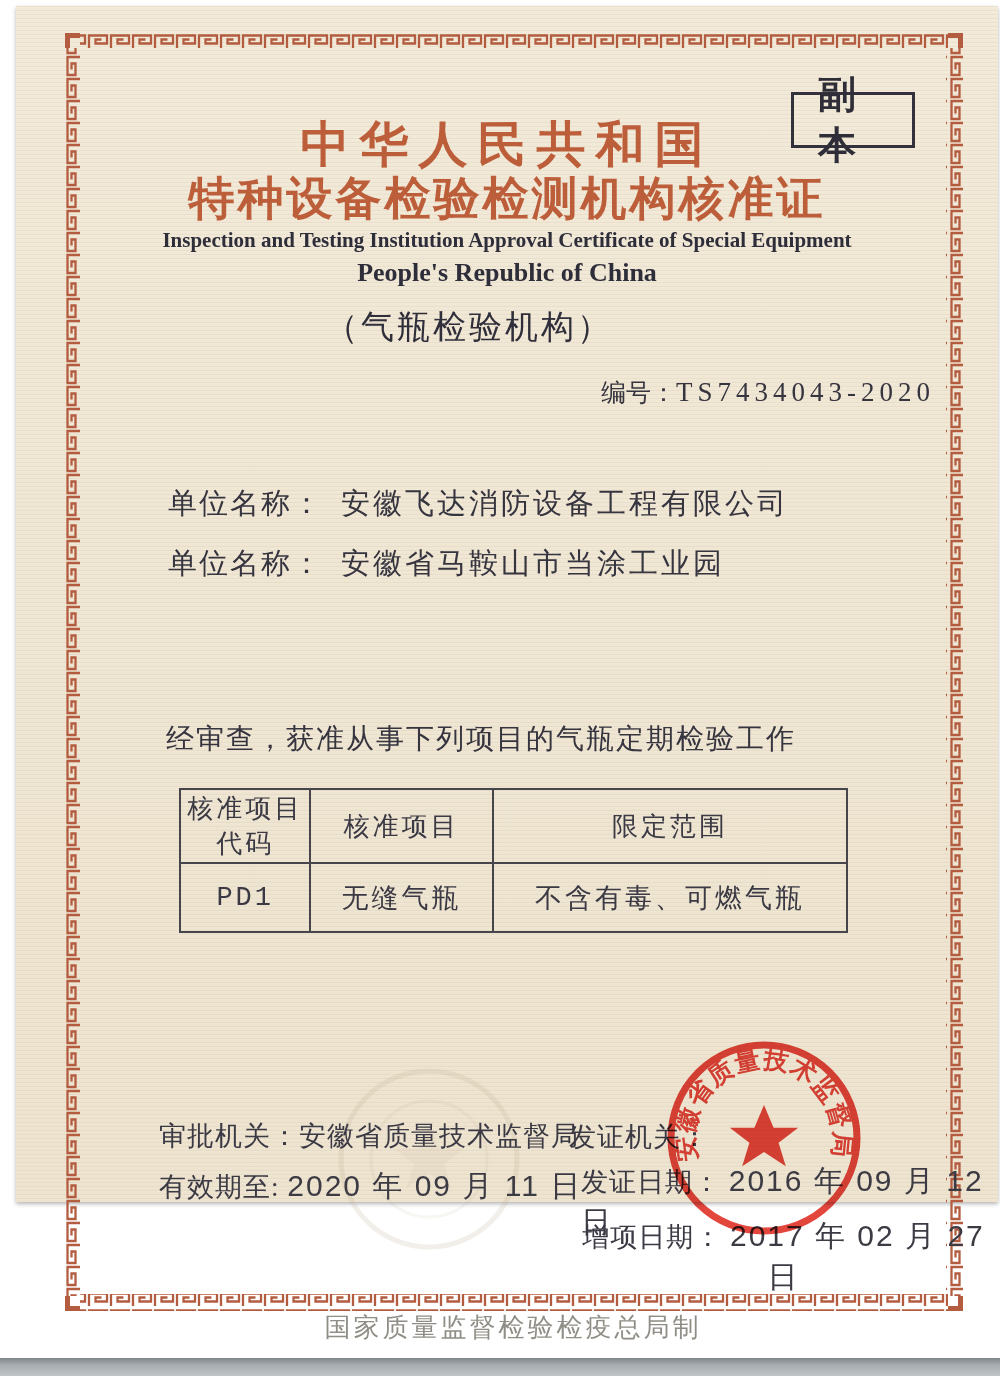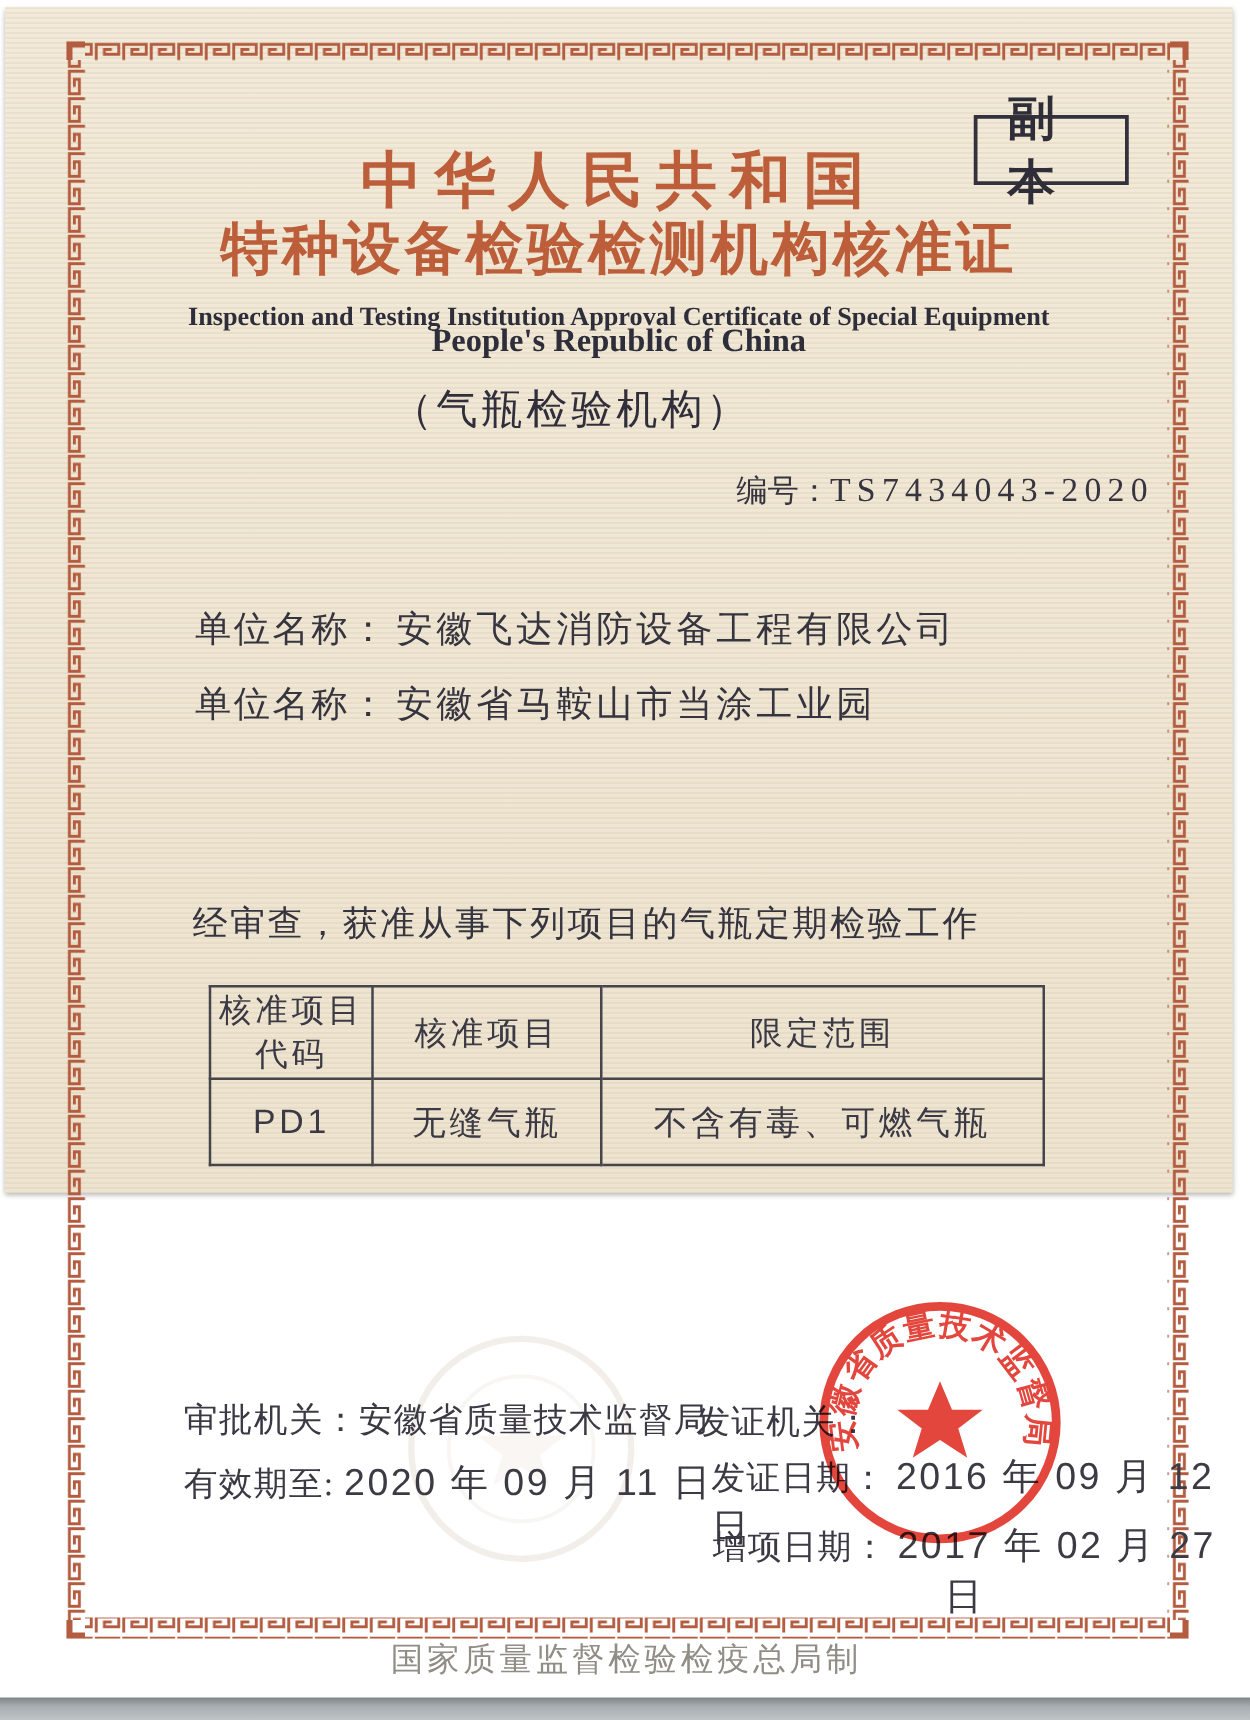--- a/index.html
+++ b/index.html
@@ -1,56 +1,56 @@
 <!DOCTYPE html>
 <html><head>
 <meta charset="utf-8">
 <style>
   html,body{margin:0;padding:0;background:#ffffff;}
   #stage{position:relative;width:1000px;height:1376px;background:#ffffff;overflow:hidden;
          font-family:"Liberation Serif", serif;color:#35343f;}
   
-  #paper{position:absolute;left:4px;top:6px;width:982px;height:948px;
+  #paper{position:absolute;left:16px;top:6px;width:982px;height:1196px;
          background:#f0e7d5;
          background-image:
            repeating-linear-gradient(180deg, rgba(214,199,173,.28) 0 1px, rgba(255,255,255,.06) 1px 2px, rgba(240,231,213,0) 2px 4px),
            linear-gradient(180deg,#f2ead9 0%,#efe6d3 45%,#ede3cf 100%);
          box-shadow:0 2px 4px rgba(90,90,90,.45);}
   #scan-strip{position:absolute;left:0;bottom:0;width:1000px;height:18px;
          background:linear-gradient(180deg,#7f878a 0%,#a7adb0 40%,#bfc5c7 100%);}
   .abs{position:absolute;}
   .ctr{left:0;width:982px;text-align:center;}
   
   .title-cn{color:#bd5e3a;font-weight:bold;}
   #title-cn-1{top:106px;font-size:49px;letter-spacing:10px;}
   #title-cn-2{top:162px;font-size:46px;letter-spacing:3px;}
   .title-en{font-weight:bold;color:#2e2d3a;}
-  #title-en-1{top:222px;font-size:21px;margin-top:13px;}
+  #title-en-1{top:222px;font-size:21px;}
   #title-en-2{top:252px;font-size:26px;}
   #subtitle{top:299px;font-size:33px;letter-spacing:3px;transform:translateX(-38px);color:#2f2e3a;}
   #serial{top:370px;left:585px;font-size:25px;}
   #serial .num{font-size:27px;letter-spacing:5px;}
   
   #badge{left:775px;top:86px;width:124px;height:56px;border:3px solid #32313c;
          display:flex;align-items:center;justify-content:center;
          font-size:38px;font-weight:bold;color:#2f2e38;letter-spacing:28px;padding-left:24px;box-sizing:border-box;}
   
   .org-line{left:152px;font-size:29px;letter-spacing:2px;}
   #org-name{top:478px;}
   #org-addr{top:538px;}
-  .org-line .val{letter-spacing:3px;margin-left:6px;}
+  .org-line .val{letter-spacing:3px;margin-left:18px;}
   
   #statement{top:714px;font-size:28px;letter-spacing:2px;transform:translateX(-26px);}
   
   #approval-table{left:163px;top:782px;width:669px;border-collapse:collapse;}
   #approval-table td{border:2px solid #46454c;text-align:center;vertical-align:middle;
                      font-size:26px;letter-spacing:3px;color:#3a3944;}
   #approval-table tr.hd td{height:66px;}
   #approval-table tr.bd td{height:65px;font-size:27px;}
-  td.code{font-family:Liberation Sans, sans-serif;letter-spacing:2px;margin-top:23px;}
+  td.code{font-family:Liberation Mono, monospace;letter-spacing:2px;margin-top:23px;}
   
   .f-line{font-size:27px;letter-spacing:1px;color:#3a3944;}
   #approval-line{left:143px;top:1112px;}
   #valid-line{left:143px;top:1160px;}
   #issuer-line{left:553px;top:1113px;}
   #issue-date-line{left:565px;top:1155px;}
   #addition-line{left:553px;top:1210px;text-align:center;}
   .dateval{font-family:"Liberation Sans", sans-serif;font-size:30px;color:#3c3b44;letter-spacing:2px;}
   #made-by{top:1304px;font-size:26px;letter-spacing:3px;color:#8f8d85;transform:translateX(6px);}
   

